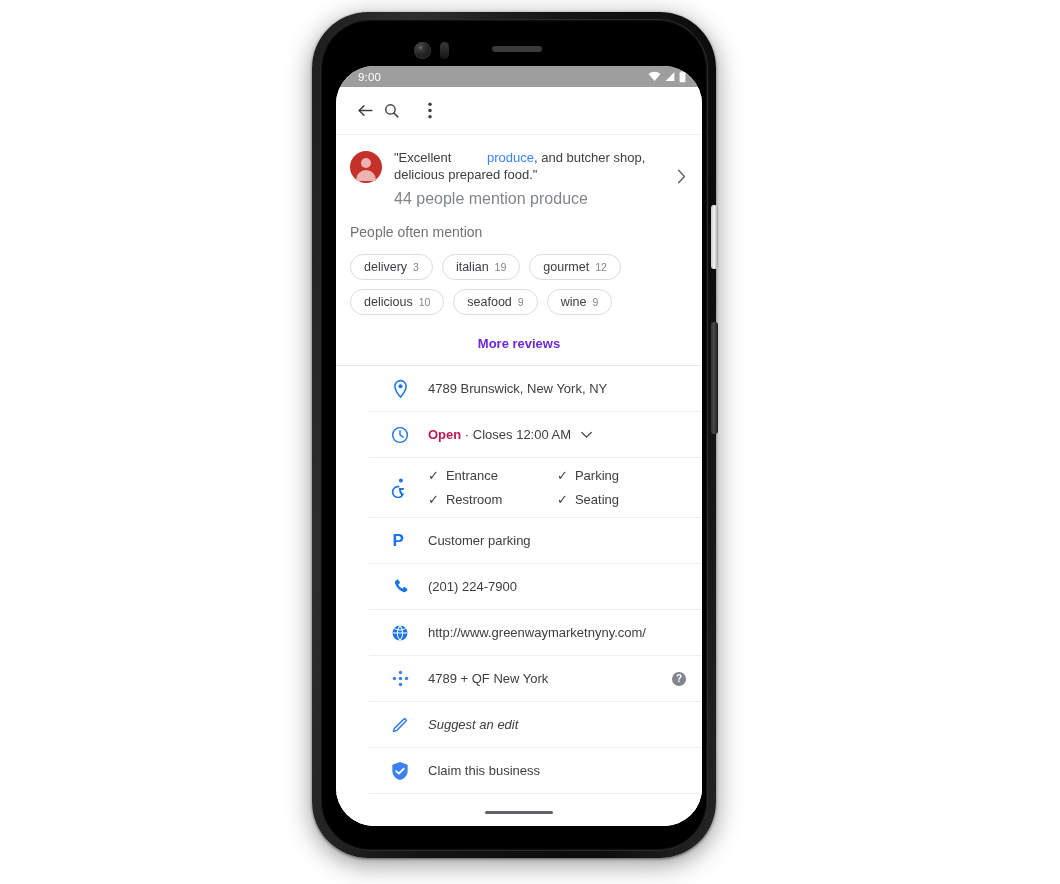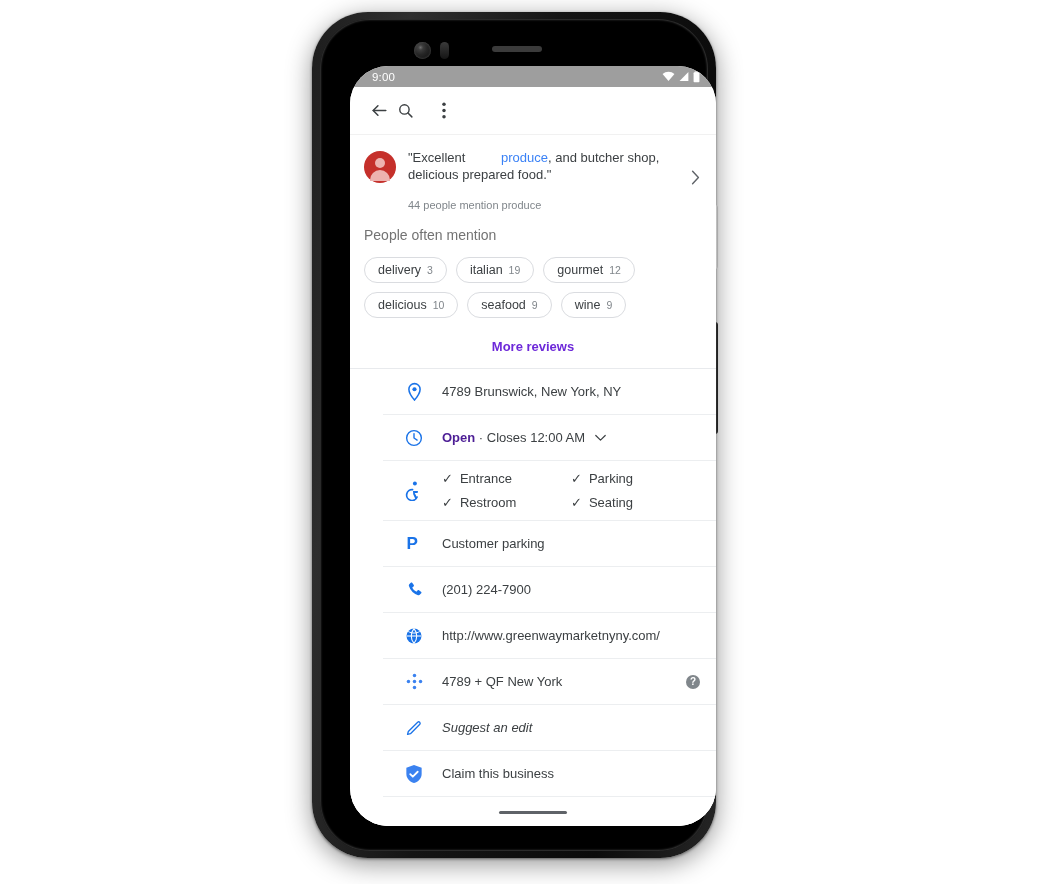--- a/index.html
+++ b/index.html
@@ -65,21 +65,21 @@
   }
   .earpiece {
     position: absolute; left: 492px; top: 46px;
     width: 50px; height: 6px; border-radius: 3px;
     background: #3b3b3b;
   }
 
   
   .screen {
     position: absolute;
-    left: 350px; top: 66px;
+    left: 336px; top: 66px;
     width: 366px; height: 760px;
     background: #ffffff;
     border-radius: 38px 38px 38px 38px;
     overflow: hidden;
   }
 
   
   .statusbar {
     height: 21px;
     background: #9e9e9e;
@@ -131,21 +131,21 @@
     width: 20px; height: 11px;
     border-radius: 10px 10px 0 0;
     background: #edb3b0;
   }
   .review-text { flex: 1; padding-left: 12px; padding-right: 6px; }
   .review-quote {
     font-size: 13px; line-height: 17px; color: #3c4043;
   }
   .review-quote b { font-weight: 400; color: #3b82f6; margin-left: 32px; }
   .review-sub {
-    font-size: 11px; color: #80868b; margin-top: 16px;
+    font-size: 16px; color: #80868b; margin-top: 7px;
   }
   .chev-right { color: #5f6368; font-size: 17px; align-self: center; }
 
   
   .section-title {
     font-size: 14px; color: #737373;
     padding: 6px 16px 0 14px;
   }
   .chips {
     display: flex; flex-wrap: wrap; gap: 9px;
@@ -186,21 +186,21 @@
     width: 34px; flex: 0 0 34px;
     display: flex; align-items: center; justify-content: center;
     color: #1a73e8;
   }
   .row-label {
     font-size: 13px; color: #3c4043;
     padding-left: 11px;
     line-height: 18px;
   }
   .row-label.italic { font-style: italic; }
-  .row-label b { font-weight: 700; color: #4c1d95; }
+  .row-label b { font-weight: 700; color: #be185d; }
   .row-trailing { margin-left: auto; display:flex; align-items:center; }
 
   
   .amen-grid {
     display: grid;
     grid-template-columns: 1fr 1fr;
     row-gap: 9px;
     padding-left: 11px;
     flex: 1;
   }

